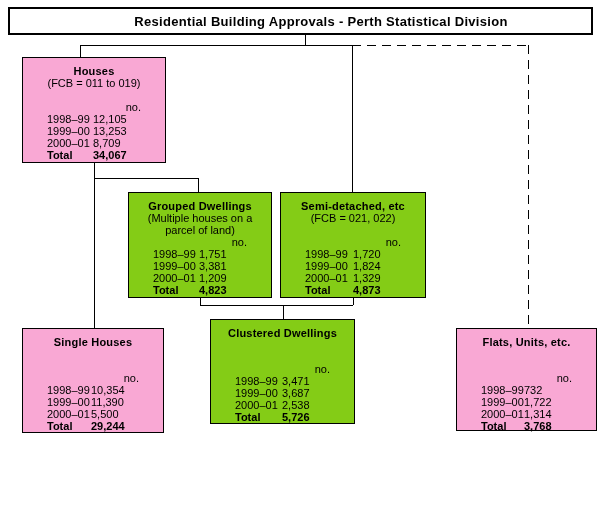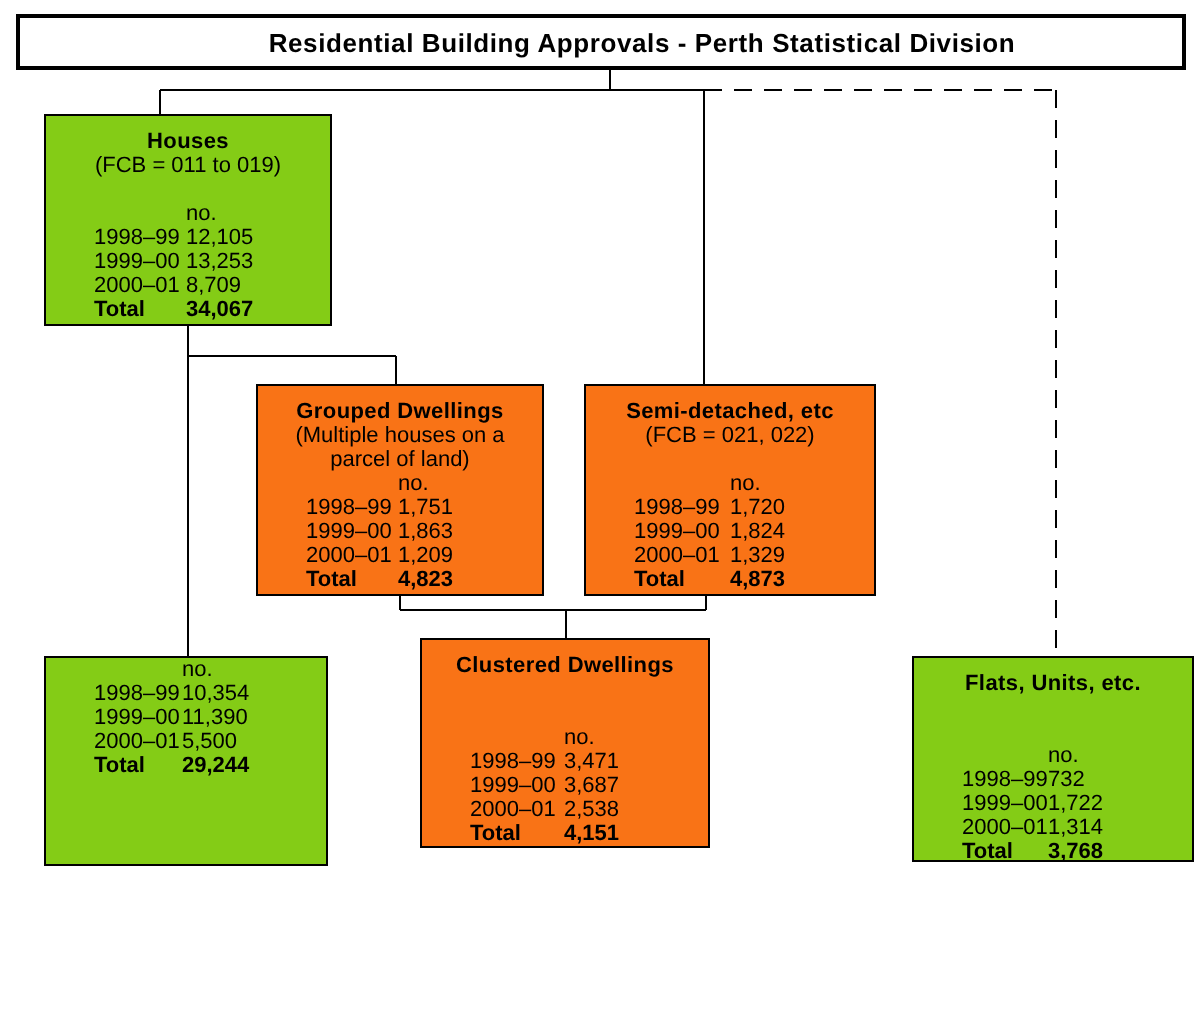--- a/index.html
+++ b/index.html
@@ -13,33 +13,33 @@
 
   .titlebox{
     position:absolute;left:8px;top:7px;width:585px;height:28px;
     box-sizing:border-box;border:2px solid #000;background:#fff;
     display:flex;align-items:center;justify-content:center;
     font-weight:bold;font-size:13px;letter-spacing:.3px;padding-left:41px;
   }
 
   .box{
     position:absolute;box-sizing:border-box;border:1px solid #000;
-    background:#84cc16;font-size:11px;line-height:12px;
+    background:#f9a8d4;font-size:11px;line-height:12px;
   }
-  .box.gray{background:#f97316}
+  .box.gray{background:#84cc16}
 
   .bhead{height:43px;padding-top:7px;text-align:center;box-sizing:border-box}
   .btitle{font-weight:bold;letter-spacing:.2px}
   .bsub{white-space:pre-line}
 
   .trow{display:flex;justify-content:space-between;align-items:flex-start;
         padding:0 24px;height:12px}
   .yc{text-align:left;white-space:nowrap}
   .vc{width:48px;text-align:left;white-space:nowrap}
-  .trow.units .vc{text-align:left}
+  .trow.units .vc{text-align:right}
   .trow.total{font-weight:bold}
 </style>
 </head>
 <body>
 
 <div class="stage">
 
   <svg class="connectors" width="602" height="517" viewBox="0 0 602 517">
     <g stroke="#000" stroke-width="1" fill="none" shape-rendering="crispEdges">
       <path d="M305 35 V45"></path>
@@ -93,33 +93,33 @@
     <div class="trow units">
         <span class="yc"></span>
         <span class="vc">no.</span>
       </div>
     <div class="trow">
         <span class="yc">1998–99</span>
         <span class="vc">1,751</span>
       </div>
     <div class="trow">
         <span class="yc">1999–00</span>
-        <span class="vc">1,863</span>
+        <span class="vc">3,381</span>
       </div>
     <div class="trow">
         <span class="yc">2000–01</span>
         <span class="vc">1,209</span>
       </div>
     <div class="trow total">
         <span class="yc">Total</span>
         <span class="vc">4,823</span>
       </div>
   </div>
 
-  <div class="box gray" style="left:292px;top:192px;width:146px;height:106px">
+  <div class="box gray" style="left:280px;top:192px;width:146px;height:106px">
     <div class="bhead">
       <div class="btitle">Semi-detached, etc</div>
       <div class="bsub">(FCB = 021, 022)</div>
     </div>
     <div class="trow units">
         <span class="yc"></span>
         <span class="vc">no.</span>
       </div>
     <div class="trow">
         <span class="yc">1998–99</span>
@@ -133,20 +133,24 @@
         <span class="yc">2000–01</span>
         <span class="vc">1,329</span>
       </div>
     <div class="trow total">
         <span class="yc">Total</span>
         <span class="vc">4,873</span>
       </div>
   </div>
 
   <div class="box" style="left:22px;top:328px;width:142px;height:105px">
+    <div class="bhead">
+      <div class="btitle">Single Houses</div>
+      <div class="bsub"></div>
+    </div>
     <div class="trow units">
         <span class="yc"></span>
         <span class="vc">no.</span>
       </div>
     <div class="trow">
         <span class="yc">1998–99</span>
         <span class="vc">10,354</span>
       </div>
     <div class="trow">
         <span class="yc">1999–00</span>
@@ -178,21 +182,21 @@
     <div class="trow">
         <span class="yc">1999–00</span>
         <span class="vc">3,687</span>
       </div>
     <div class="trow">
         <span class="yc">2000–01</span>
         <span class="vc">2,538</span>
       </div>
     <div class="trow total">
         <span class="yc">Total</span>
-        <span class="vc">4,151</span>
+        <span class="vc">5,726</span>
       </div>
   </div>
 
   <div class="box" style="left:456px;top:328px;width:141px;height:103px">
     <div class="bhead">
       <div class="btitle">Flats, Units, etc.</div>
     </div>
     <div class="trow units">
         <span class="yc"></span>
         <span class="vc">no.</span>

